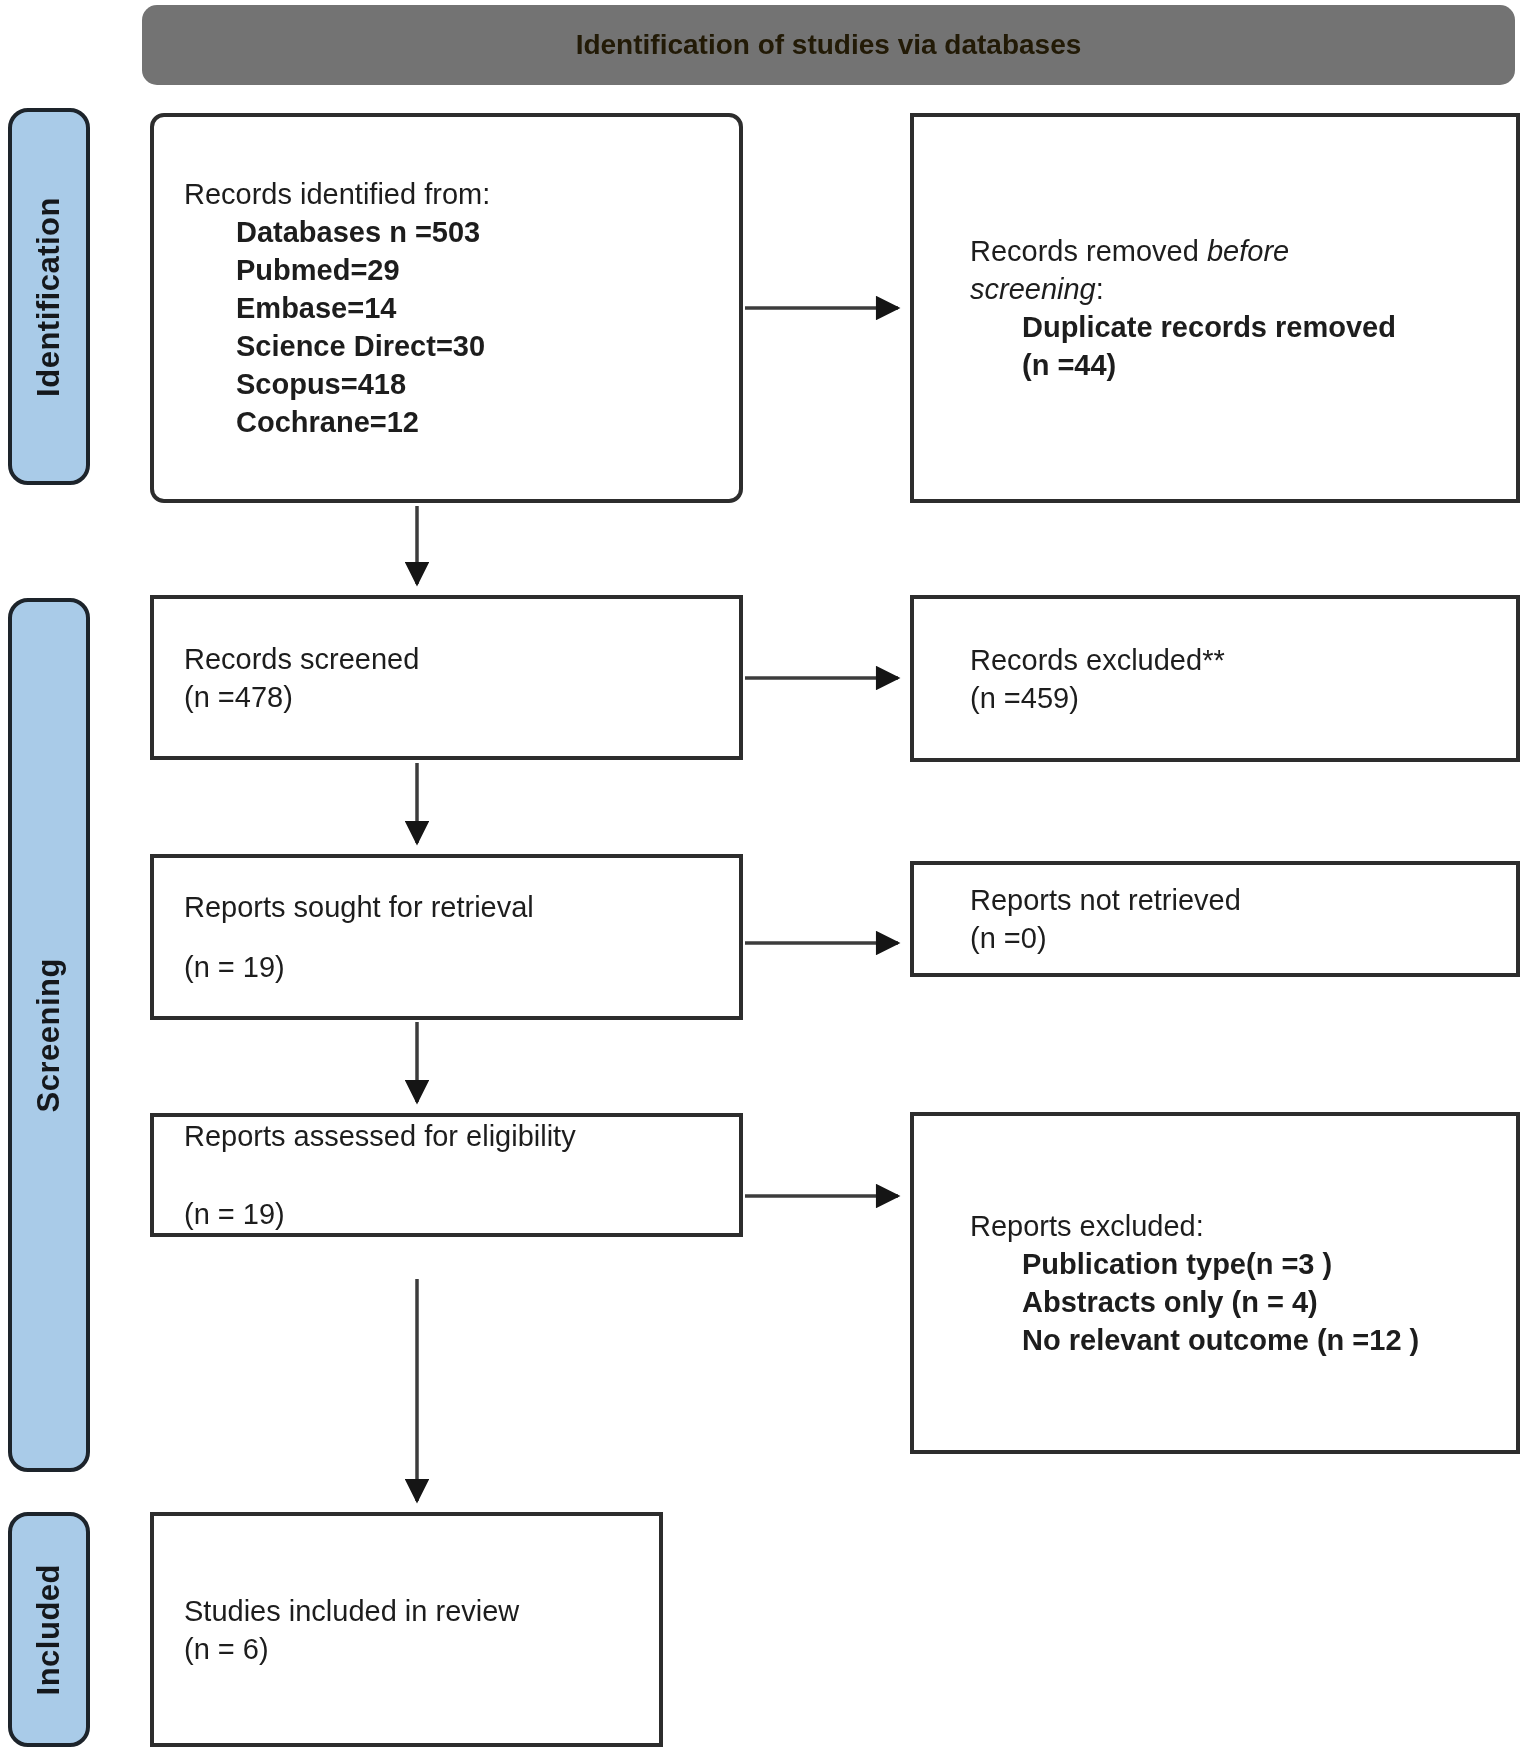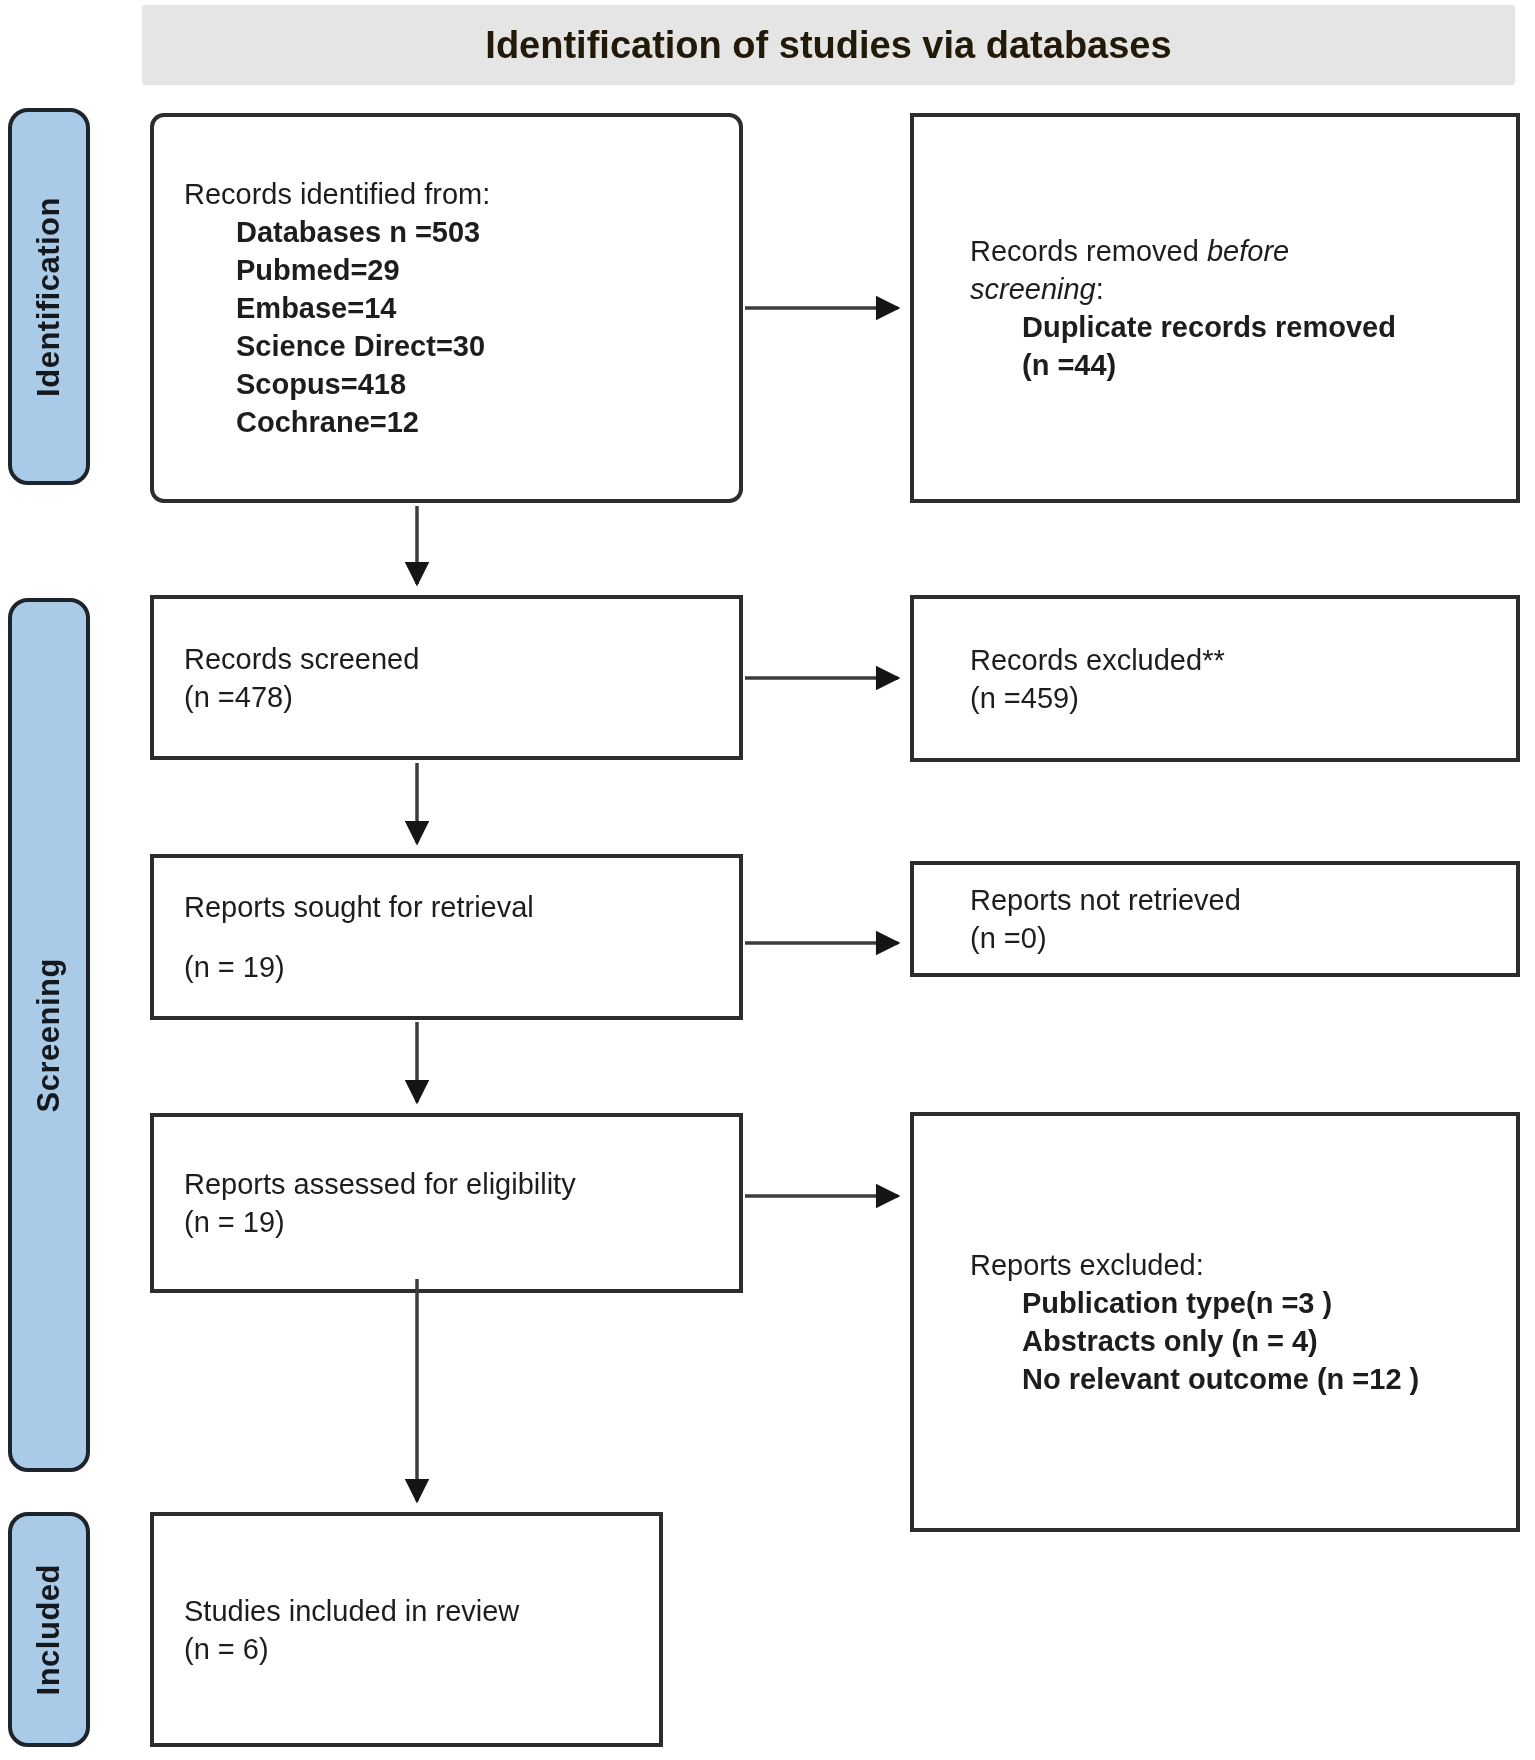--- a/index.html
+++ b/index.html
@@ -2,23 +2,23 @@
 <html><head>
 <meta charset="utf-8">
 <style>
   html,body { margin:0; padding:0; background:#ffffff; }
   .canvas {
     position:relative; width:1535px; height:1760px; background:#ffffff;
     font-family:"Liberation Sans", sans-serif; overflow:hidden;
   }
   .banner {
     position:absolute; left:142px; top:5px; width:1373px; height:80px;
-    background:#e5e5e5; border-radius:3px;
+    background:#737373; border-radius:15px;
     display:flex; align-items:center; justify-content:center;
-    font-weight:bold; font-size:38px; color:#221a06;
+    font-weight:bold; font-size:28px; color:#221a06;
   }
   .stage {
     position:absolute; left:8px; width:82px; background:#A9CBE8;
     border:4px solid #1d242b; border-radius:20px; box-sizing:border-box;
     display:flex; align-items:center; justify-content:center;
   }
   .stage span {
     writing-mode:vertical-rl; transform:rotate(180deg);
     font-weight:bold; font-size:31px; color:#15181c; letter-spacing:0.5px;
   }
@@ -81,26 +81,26 @@
   <div class="box" style="left:150px; top:854px; width:593px; height:166px;gap:22px;">
     <div>Reports sought for retrieval</div>
     <div>(n = 19)</div>
   </div>
 
   <div class="box right" style="left:910px; top:861px; width:610px; height:116px;">
     <div>Reports not retrieved</div>
     <div>(n =0)</div>
   </div>
 
-  <div class="box" style="left:150px; top:1113px; width:593px; height:180px;">
+  <div class="box" style="left:150px; top:1113px; width:593px; height:124px;justify-content:space-between;">
     <div>Reports assessed for eligibility</div>
     <div>(n = 19)</div>
   </div>
 
-  <div class="box right" style="left:910px; top:1112px; width:610px; height:420px;">
+  <div class="box right" style="left:910px; top:1112px; width:610px; height:342px;">
     <div>Reports excluded:</div>
     <div class="indent">Publication type(n =3 )</div>
     <div class="indent">Abstracts only (n = 4)</div>
     <div class="indent">No relevant outcome (n =12 )</div>
   </div>
 
   <div class="box" style="left:150px; top:1512px; width:513px; height:235px;">
     <div>Studies included in review</div>
     <div>(n = 6)</div>
   </div>

